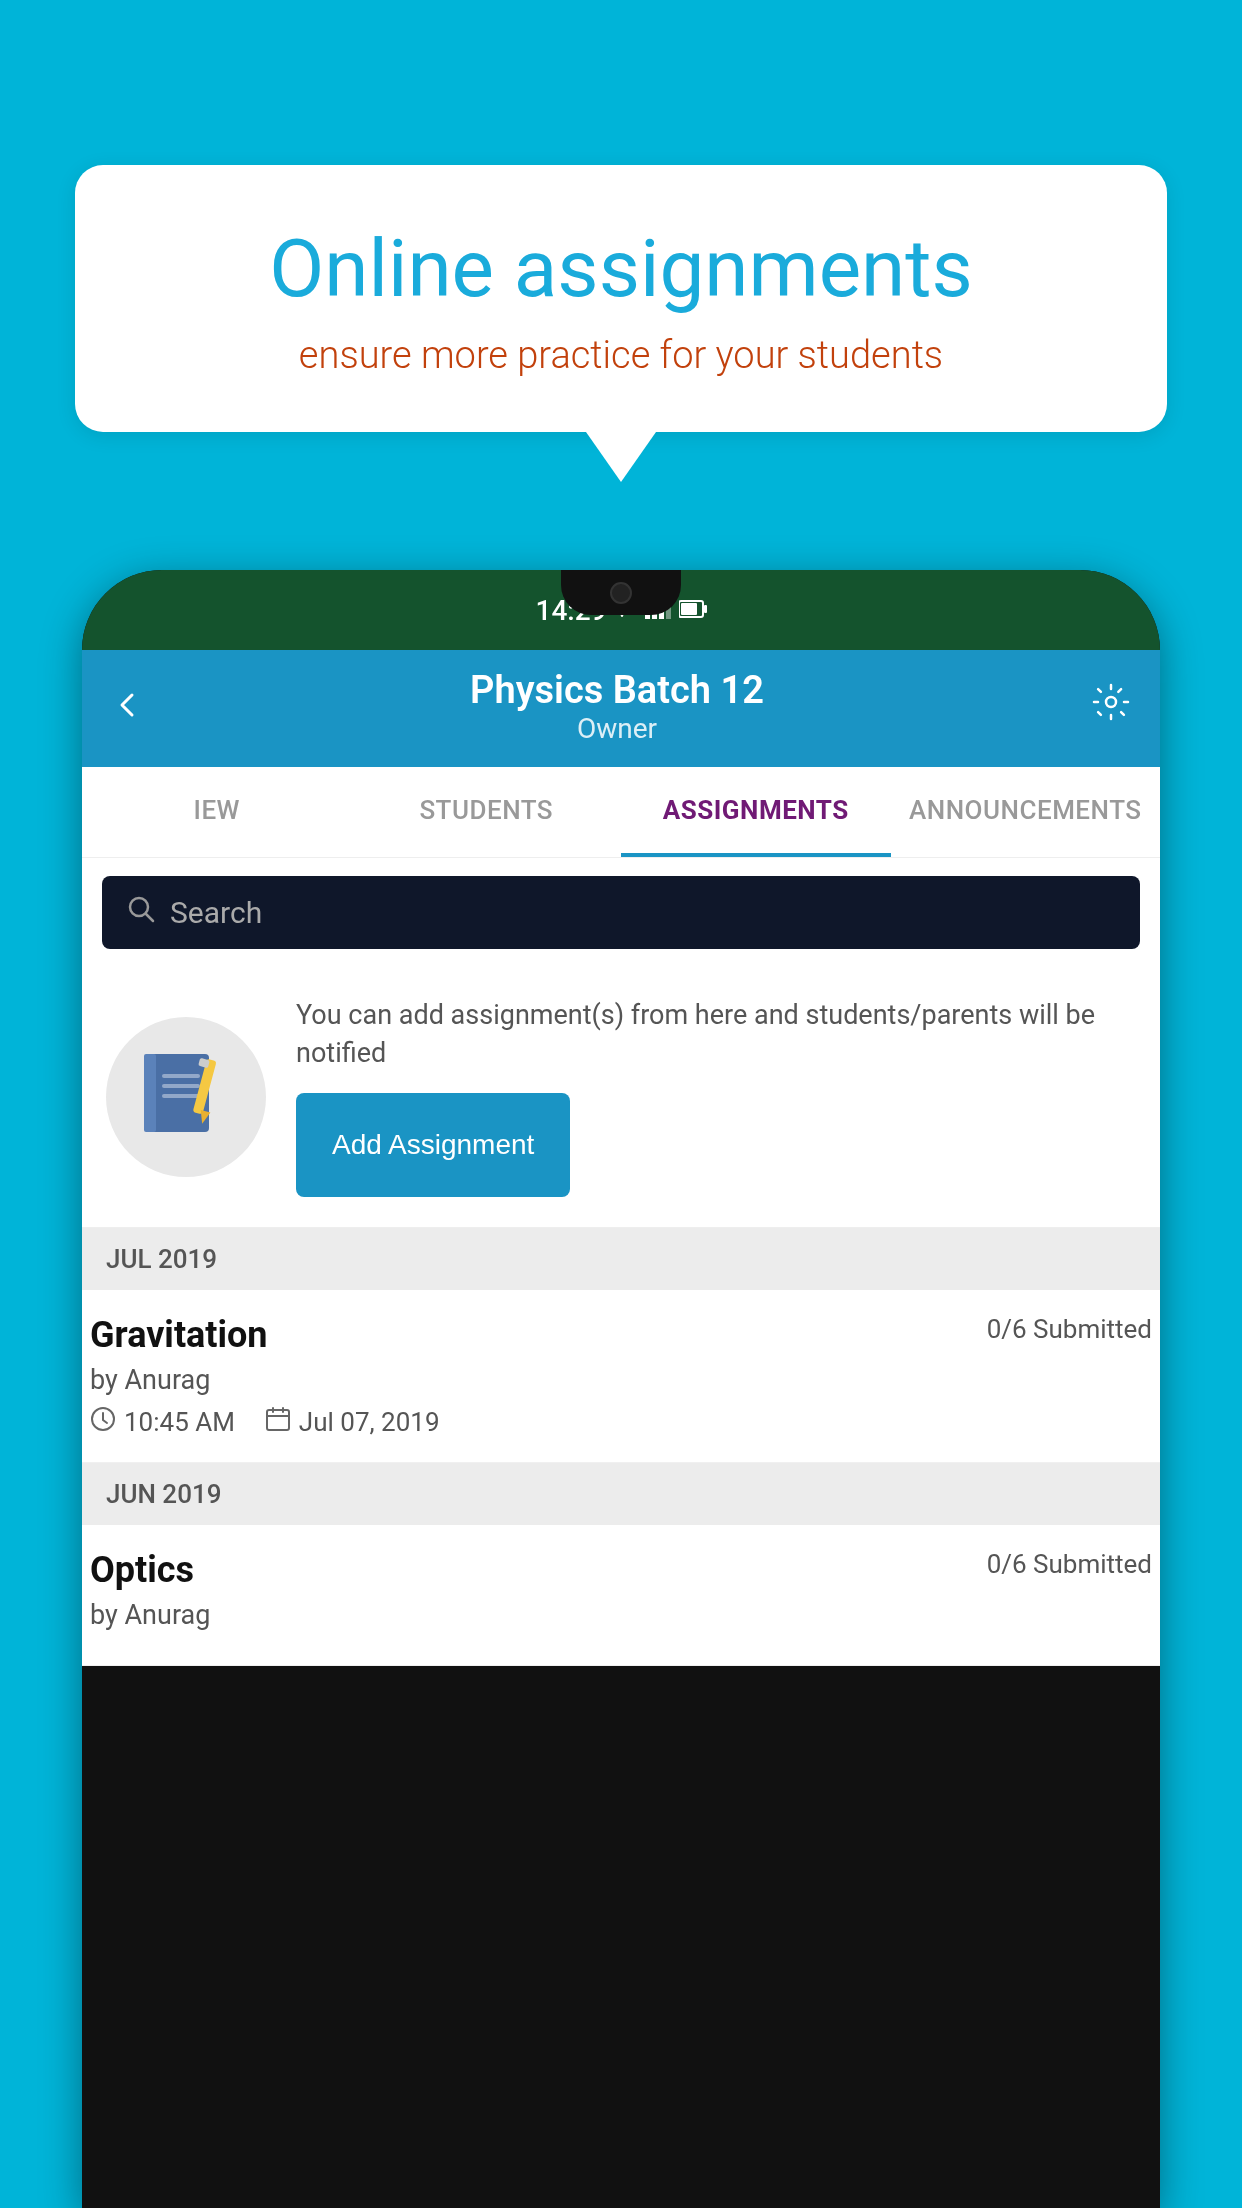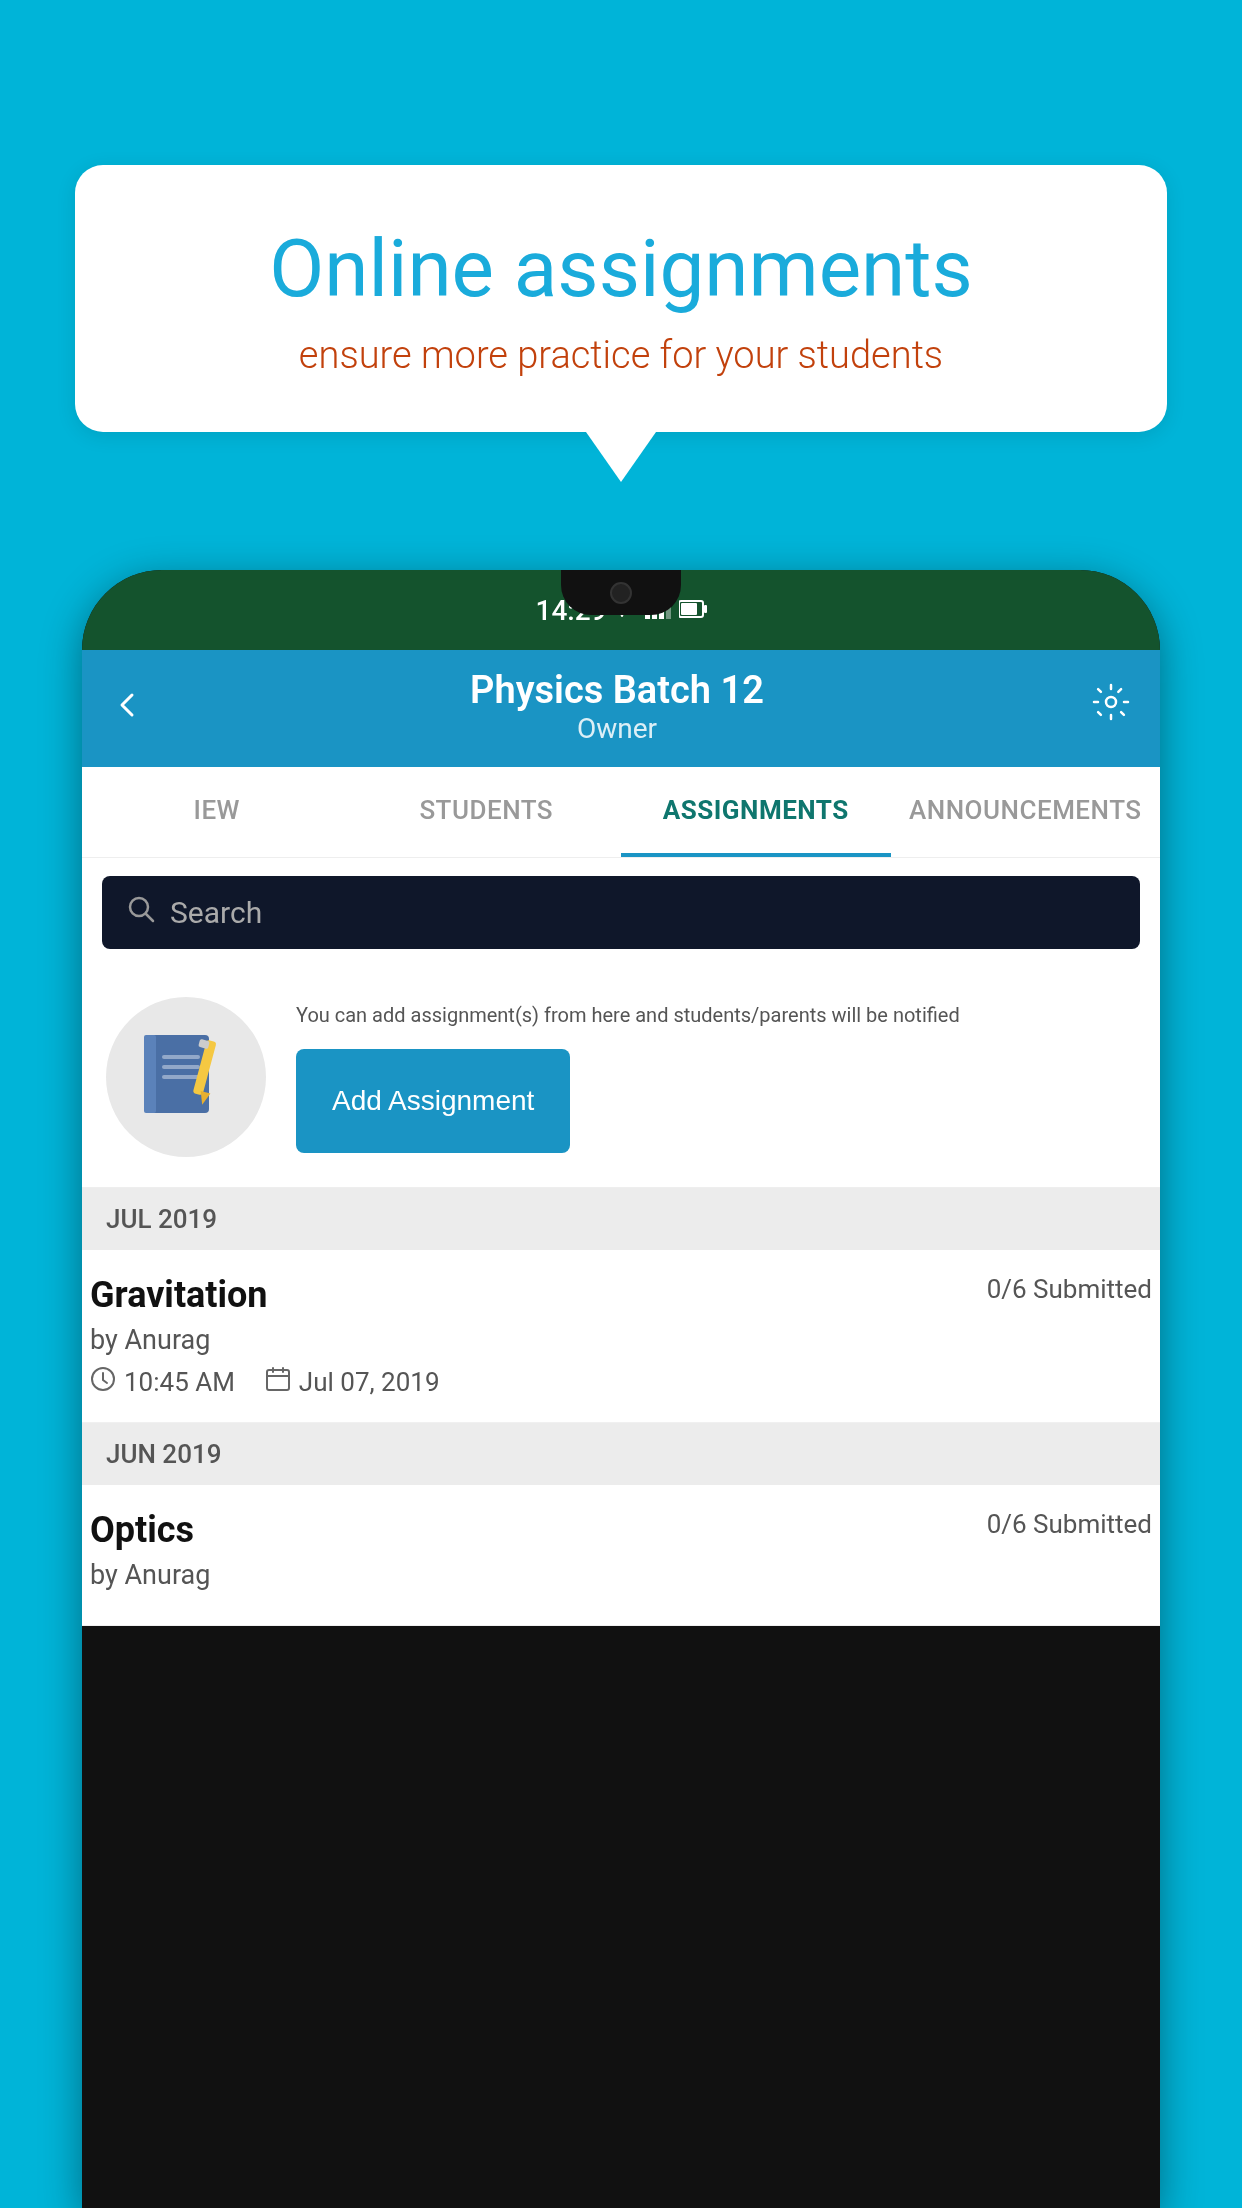--- a/index.html
+++ b/index.html
@@ -169,21 +169,21 @@
       text-align: center;
       font-size: 26px;
       font-weight: 500;
       color: #999;
       letter-spacing: 0.5px;
       cursor: pointer;
       border-bottom: 3px solid transparent;
     }
 
     .tab.active {
-      color: #0f766e;
+      color: #701a75;
       font-weight: 700;
       border-bottom: 4px solid #1A94C4;
     }
 
     
     .phone-content {
       background: white;
       flex: 1;
       overflow: hidden;
     }
@@ -233,21 +233,21 @@
       justify-content: center;
       flex-shrink: 0;
     }
 
     .add-assignment-right {
       flex: 1;
     }
 
     .add-assignment-info {
       color: #555;
-      font-size: 20px;
+      font-size: 27px;
       line-height: 1.4;
       margin-bottom: 20px;
     }
 
     .add-assignment-btn {
       background: #1A94C4;
       color: white;
       border: none;
       border-radius: 8px;
       padding: 36px 36px;

